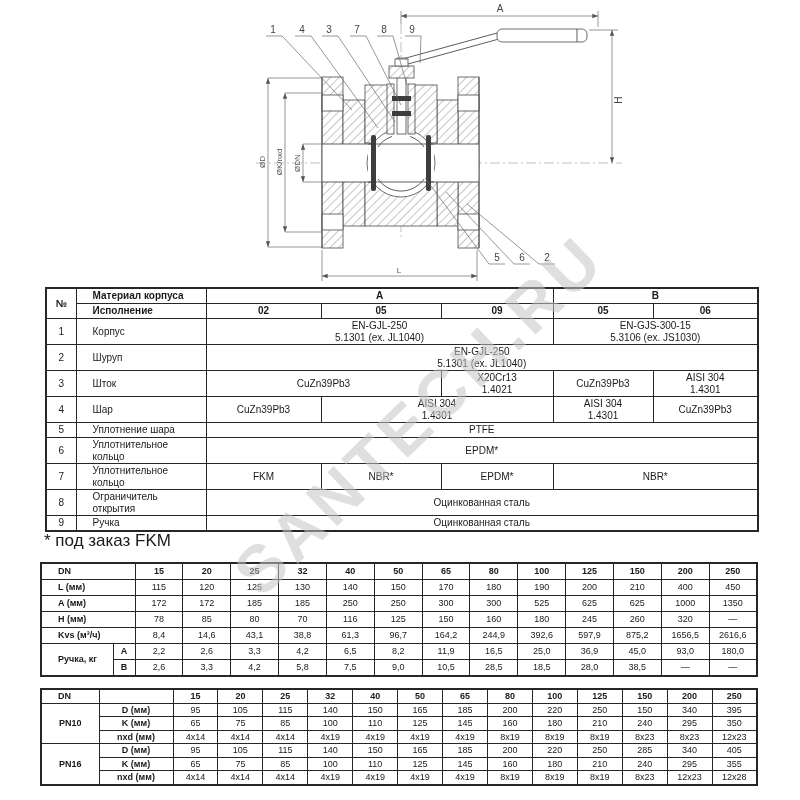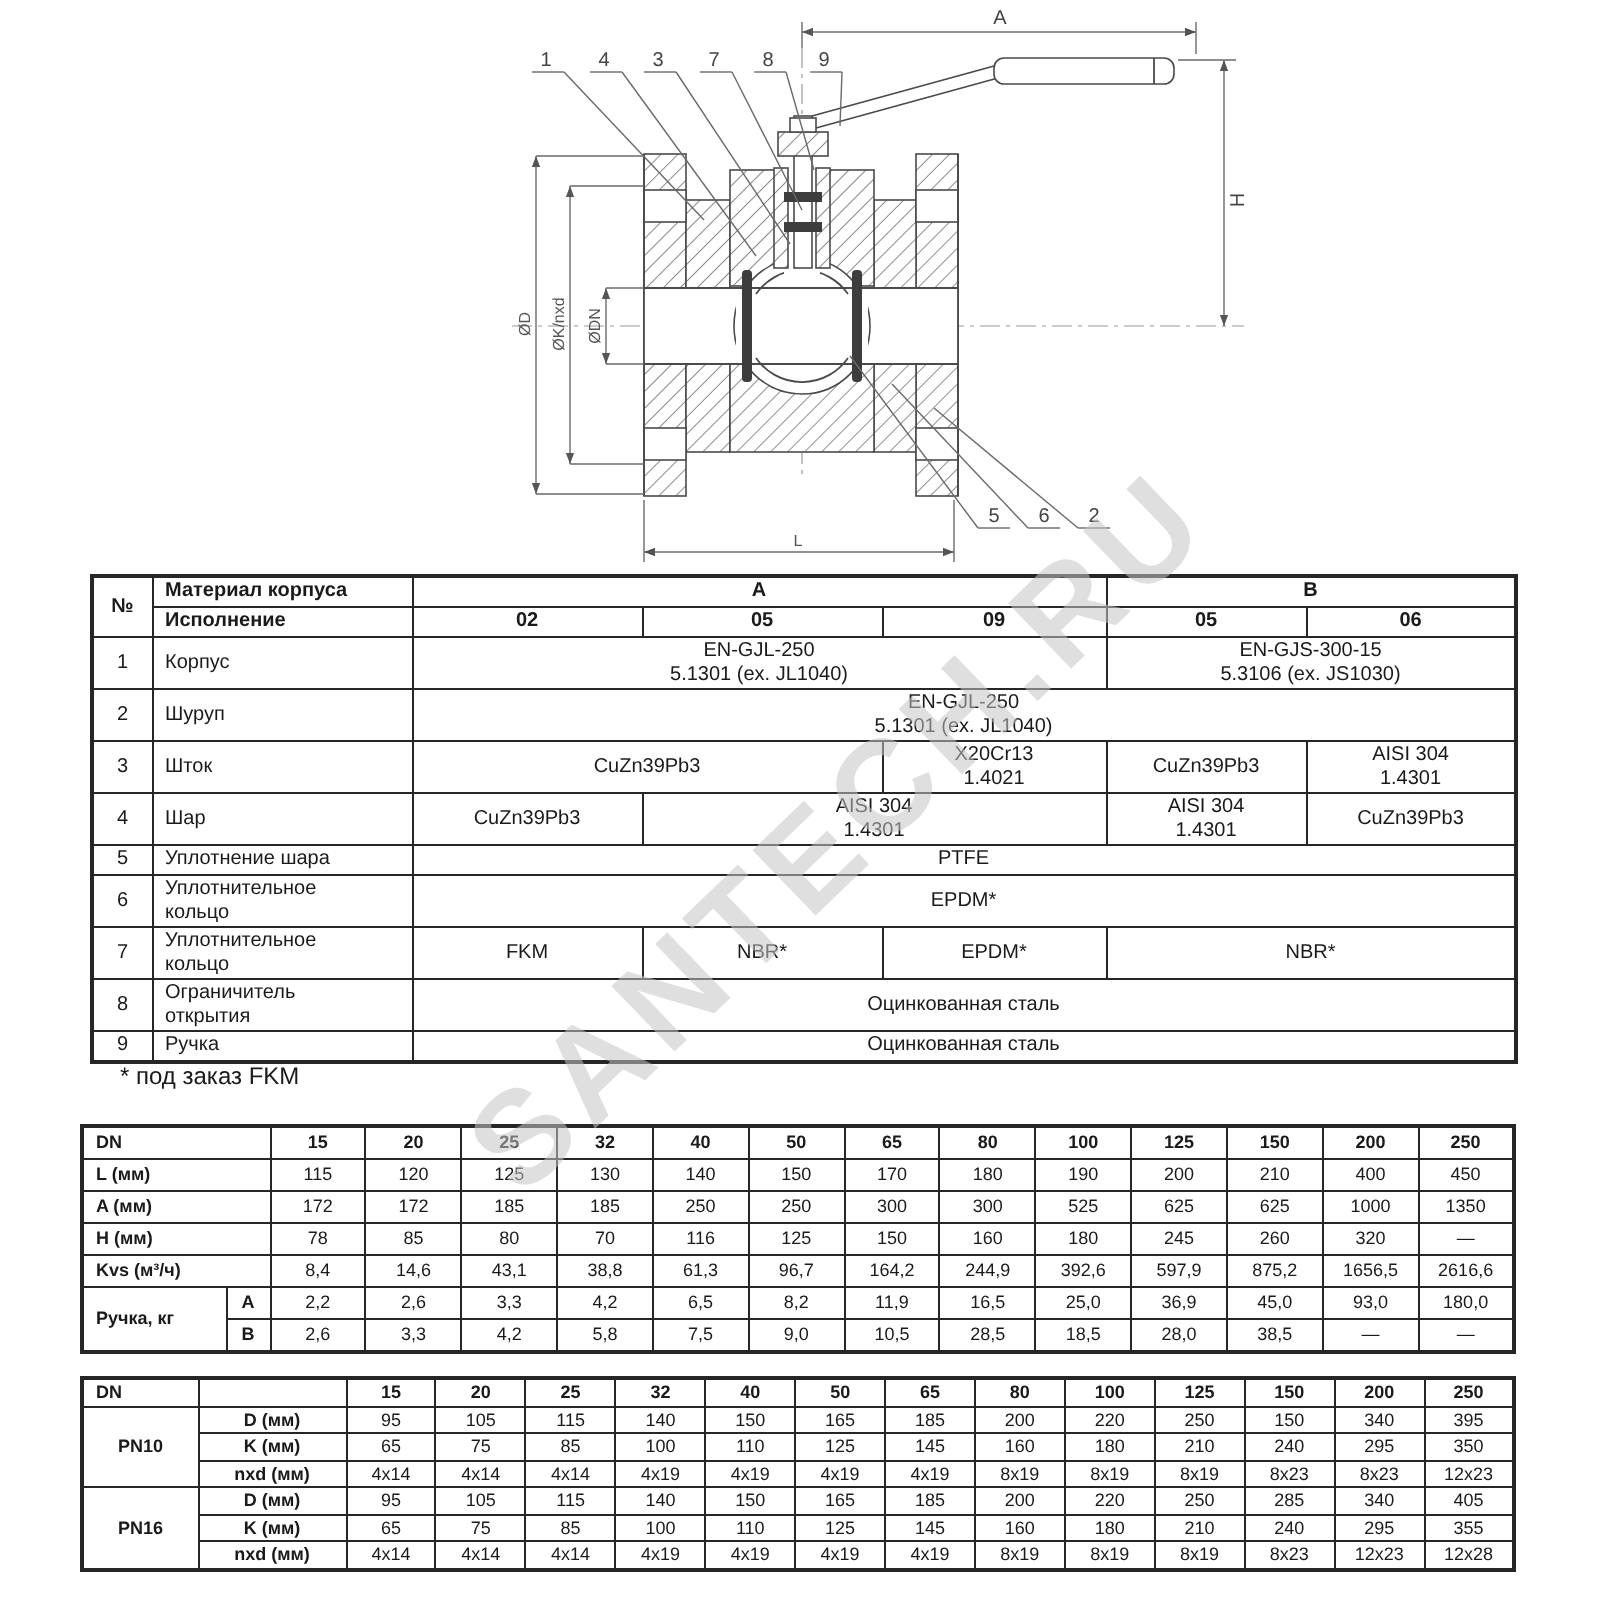--- a/index.html
+++ b/index.html
@@ -6,29 +6,29 @@
   .page{position:relative;width:800px;height:800px;background:#fff;overflow:hidden;
         font-family:"Liberation Sans",sans-serif;color:#1a1a1a;}
   .watermark{position:absolute;left:245px;top:545px;font-size:66px;font-weight:bold;
              letter-spacing:5px;color:rgba(197,197,197,0.55);white-space:nowrap;
              transform:rotate(-44deg);transform-origin:0 50%;pointer-events:none;z-index:5;}
   svg.draw{position:absolute;left:0;top:0;z-index:2;}
   table{border-collapse:collapse;table-layout:fixed;position:absolute;background:transparent;z-index:3;}
   td,th{border:1px solid #262626;text-align:center;vertical-align:middle;
         padding:1px 2px;line-height:1.15;overflow:hidden;font-weight:normal;}
   th,.lbl{font-weight:bold;}
-  .left{text-align:left;padding-left:6px;}
+  .left{text-align:left;padding-left:16px;}
   .pre{white-space:pre-line;}
   .t1{left:45px;top:287px;width:712px;border:2px solid #262626;}
   .t1 td,.t1 th{font-size:10px;height:12px;}
   .t2{left:40px;top:562px;width:718px;border:2px solid #262626;}
   .t2 td,.t2 th{font-size:9px;height:13px;}
   .t3{left:40px;top:688px;width:718px;border:2px solid #262626;}
   .t3 td,.t3 th{font-size:9px;height:10.5px;}
-  .footnote{position:absolute;left:60px;top:531px;font-size:12px;z-index:3;}
+  .footnote{position:absolute;left:44px;top:531px;font-size:17px;z-index:3;}
   
   .hs{fill:url(#h);stroke:#4a4a4a;stroke-width:.8;}
   .ws{fill:#fff;stroke:#4a4a4a;stroke-width:.8;}
   .ln{stroke:#4a4a4a;stroke-width:.9;fill:none;}
   .cl{stroke:#999;stroke-width:.6;stroke-dasharray:10 3 2 3;fill:none;}
   .dm{stroke:#6a6a6a;stroke-width:.7;fill:none;}
   .dt{font-family:"Liberation Sans",sans-serif;font-size:10px;fill:#444;}
   .ds{font-family:"Liberation Sans",sans-serif;font-size:8px;fill:#555;}
 </style>
 </head>

